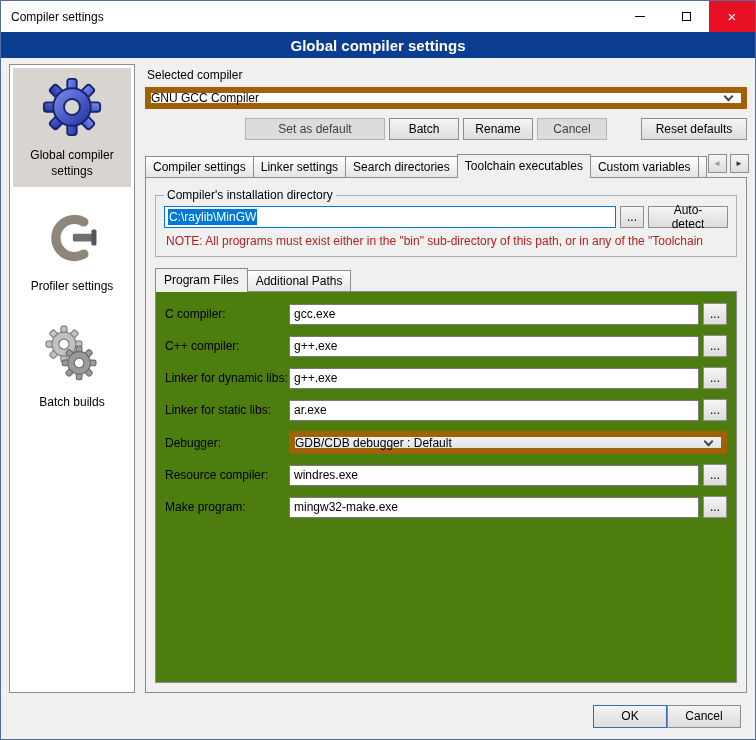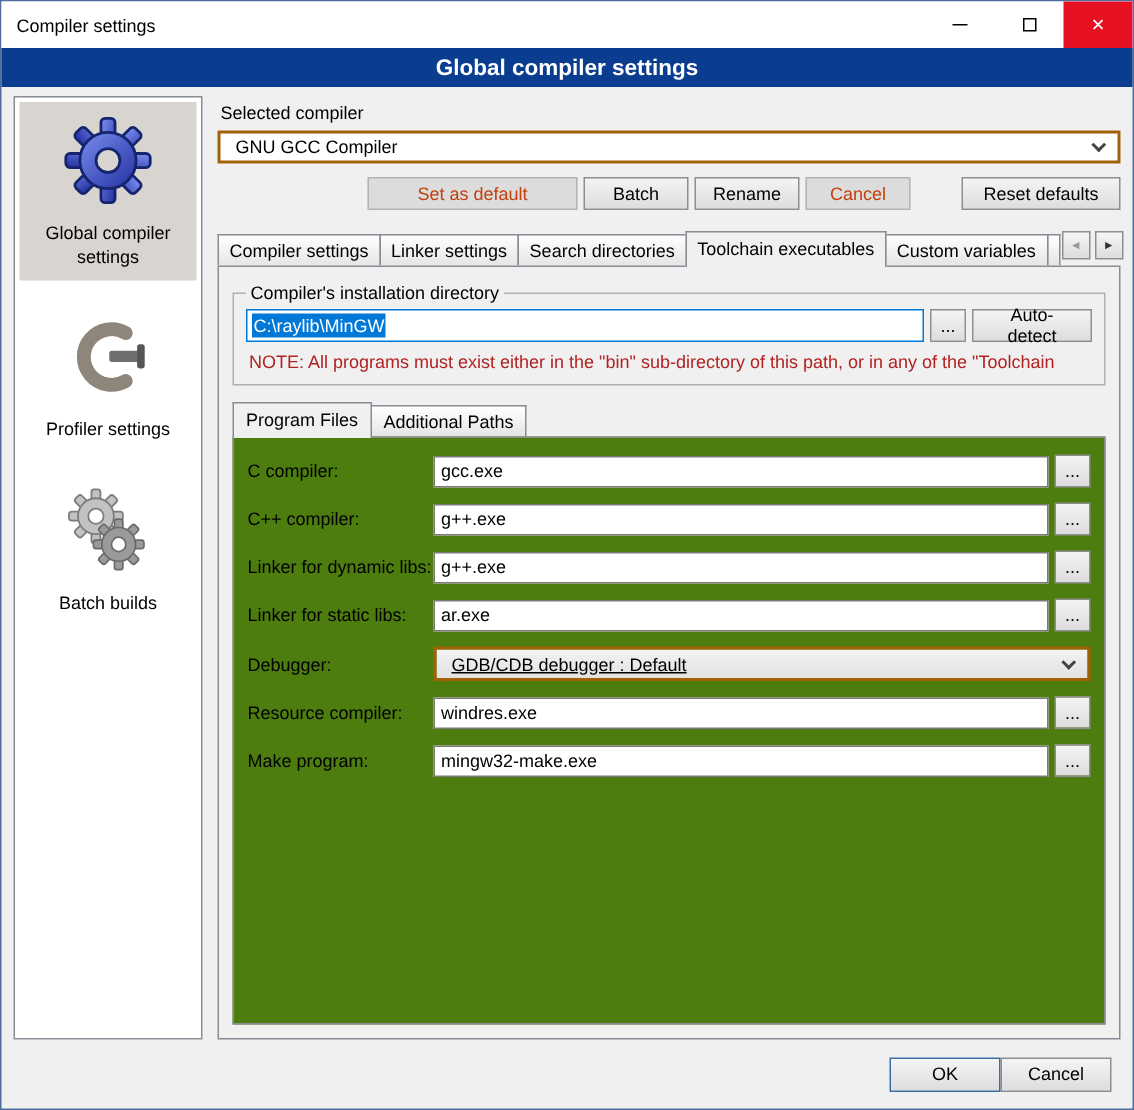--- a/index.html
+++ b/index.html
@@ -26,26 +26,26 @@
   .sidebar { flex:0 0 126px; background:#fff; border:1px solid #898c95; padding:3px; overflow:hidden; }
   .side-item { display:flex; flex-direction:column; align-items:center; padding:6px 2px 8px; margin-bottom:12px; }
   .side-item.selected { background:#d8d4cf; }
   .side-icon { height:66px; display:flex; align-items:center; justify-content:center; }
   .side-label { text-align:center; font-size:12px; margin-top:8px; line-height:1.3; }
 
   
   .main { flex:1; display:flex; flex-direction:column; min-width:0; }
   .sec-label { margin:4px 0 5px 2px; }
 
-  .combo { height:22px; border:2px solid #a16207; background:#fff; display:flex; align-items:center; justify-content:space-between; padding-left:10px; }
+  .combo { height:22px; border:6px solid #a16207; background:#fff; display:flex; align-items:center; justify-content:space-between; padding-left:0; }
   .combo .chev { width:7px; height:7px; border-right:2px solid #444; border-bottom:2px solid #444; transform:rotate(45deg); margin-right:9px; margin-top:-3px; }
-  .combo.gray { background:linear-gradient(#f3f3f3,#e2e2e2);text-decoration:underline; }
+  .combo.gray { background:linear-gradient(#f3f3f3,#e2e2e2); }
 
   .btn { height:22px; background:linear-gradient(#f4f4f4,#dddddd); border:1px solid #8e8e8e; font-family:inherit; font-size:12px; color:#000; display:flex; align-items:center; justify-content:center; padding:0 10px; }
-  .btn.disabled { color:#c2410c; background:#dcdcdc; border-color:#b3b3b3; }
+  .btn.disabled { color:#404040; background:#dcdcdc; border-color:#b3b3b3; }
 
   .btn-row { display:flex; gap:4px; margin-top:9px; align-items:center; }
   .btn-row .first { margin-left:100px; }
   .btn-set { width:140px; } .btn-copy,.btn-rename,.btn-del { width:70px; }
   .btn-reset { width:106px; margin-left:auto; }
 
   
   .tabstrip { display:flex; align-items:flex-end; margin-top:14px; position:relative; }
   .tab { height:21px; padding:0 7px; display:flex; align-items:center; white-space:nowrap; background:linear-gradient(#ffffff,#e5e5e5); border:1px solid #898c95; border-bottom:none; margin-right:-1px; }
   .tab.selected { height:24px; background:#f0f0f0; position:relative; z-index:2; margin-bottom:-1px; padding-bottom:1px; }

